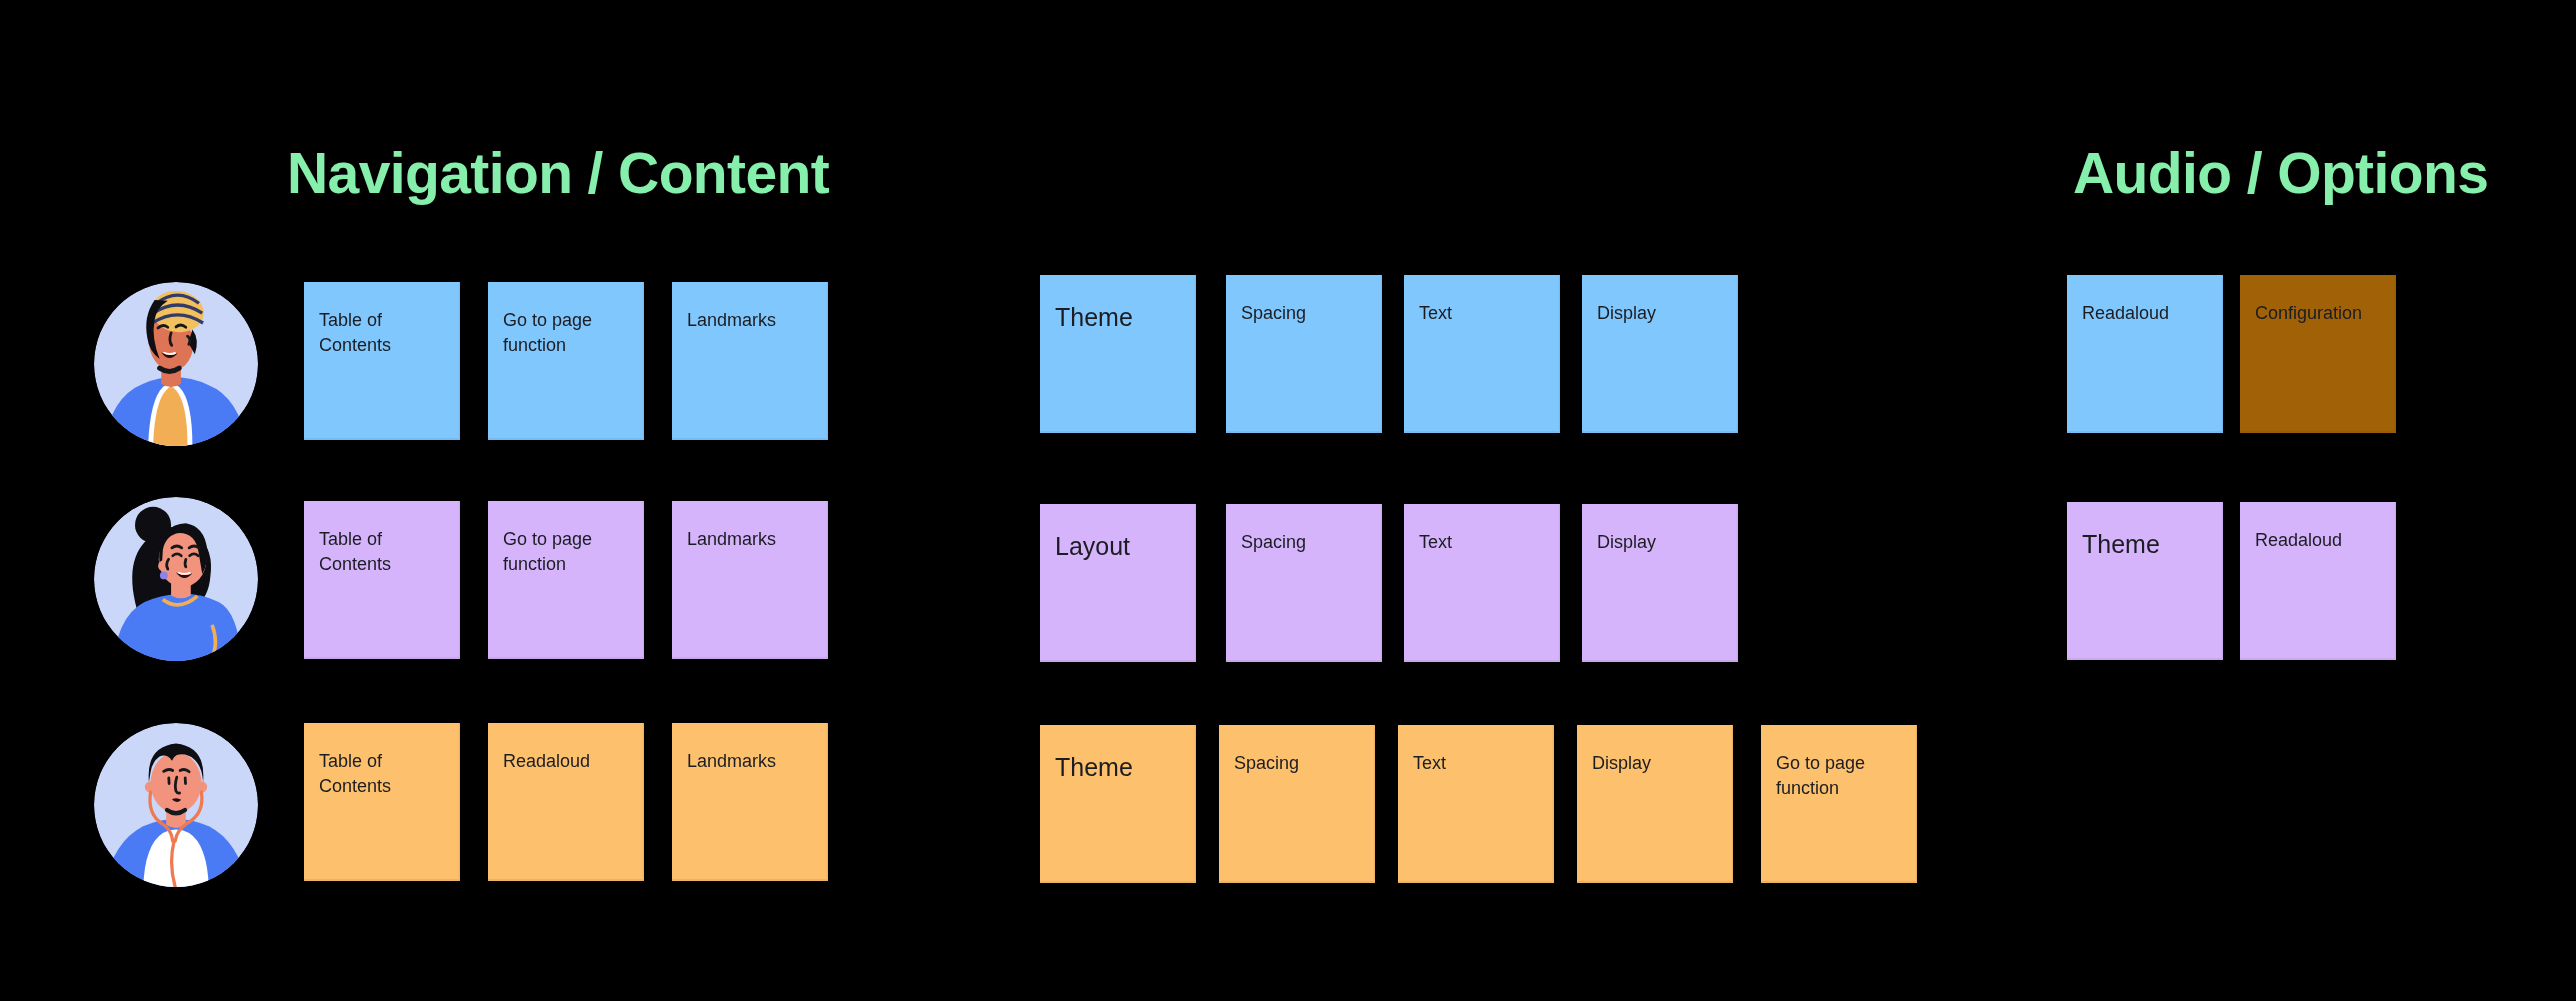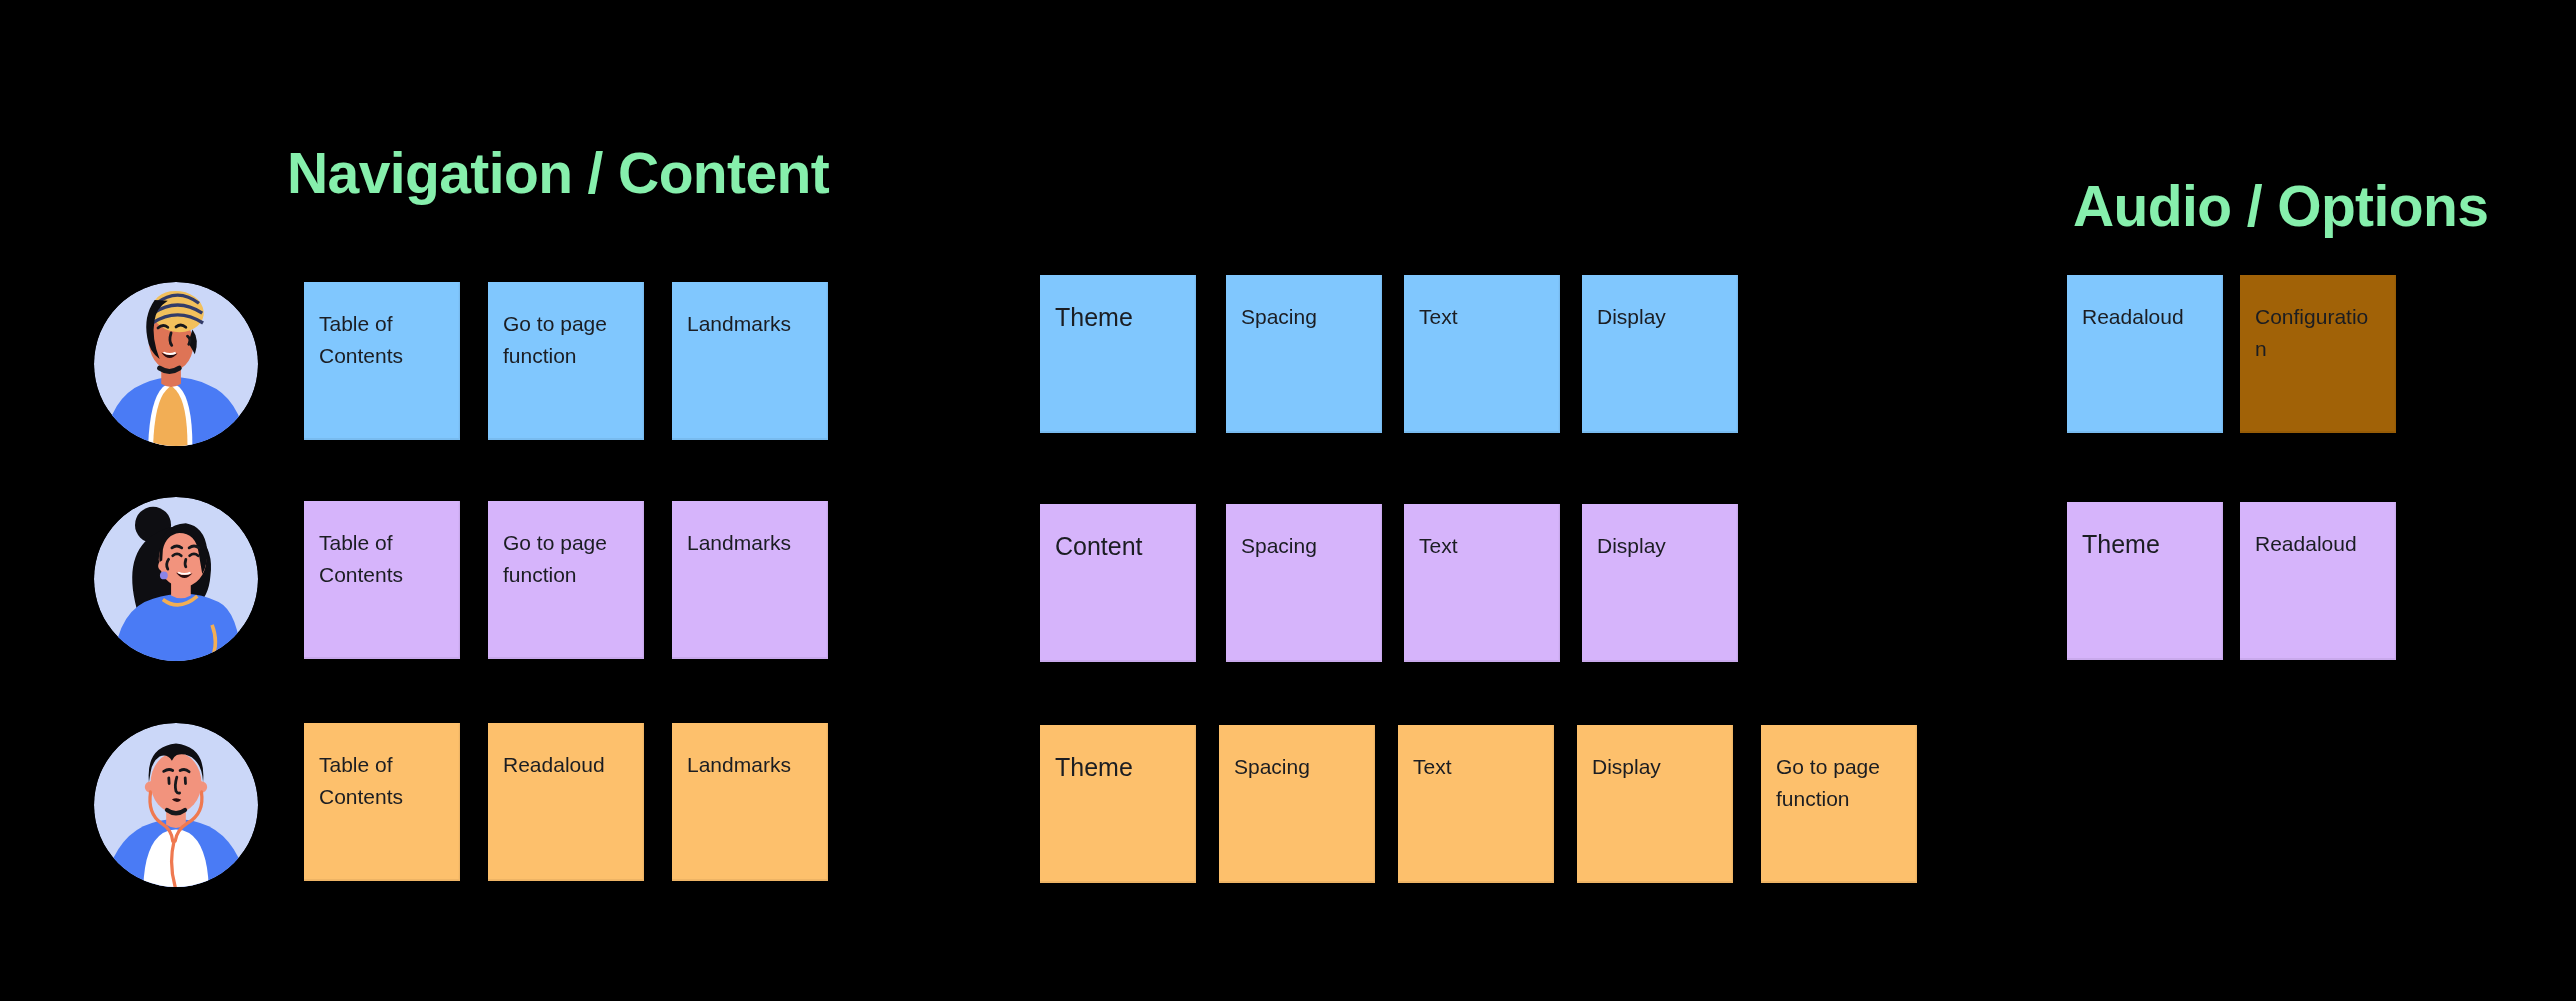--- a/index.html
+++ b/index.html
@@ -8,30 +8,30 @@
     background:#000000;
     font-family:"Liberation Sans","DejaVu Sans",sans-serif;
   }
   .board{position:absolute;inset:0;}
   .hdr{
     position:absolute;font-size:57px;font-weight:600;letter-spacing:-0.6px;
     color:#86efac;white-space:nowrap;
   }
   .hdr0{left:287px;top:140px;}
   .hdr1{left:1043px;top:155px;}
-  .hdr2{left:2073px;top:140px;margin-top:33px;}
+  .hdr2{left:2073px;top:140px;}
   .avatar{position:absolute;width:164px;height:164px;left:94px;}
   .av0{top:282px;}
   .av1{top:497px;}
   .av2{top:723px;}
   .avatar svg{width:100%;height:100%;display:block;}
   .note{
     position:absolute;width:156px;height:158px;box-sizing:border-box;
     padding:26.4px 16.4px 0 15px;
-    font-size:21px;line-height:32px;font-weight:400;color:#1B1D22;
+    font-size:18px;line-height:25px;font-weight:400;color:#1B1D22;
     overflow-wrap:anywhere;
     box-shadow:2.5px 3.1px 4.4px rgba(0,0,0,0.55), 6.3px 7.5px 11.3px rgba(0,0,0,0.45),
                inset -1.3px -1.9px 0 rgba(0,0,0,0.06);
   }
   .note.large{font-size:25px;line-height:33px;}
   .lbl{display:block;}
 </style>
 </head>
 <body>
 
@@ -175,21 +175,21 @@
       <div class="note" style="left: 304px; top: 501px; width: 156px; height: 158px; background: rgb(214, 180, 251);">
         <span class="lbl">Table of Contents</span>
       </div>
       <div class="note" style="left: 488px; top: 501px; width: 156px; height: 158px; background: rgb(214, 180, 251);">
         <span class="lbl">Go to page function</span>
       </div>
       <div class="note" style="left: 672px; top: 501px; width: 156px; height: 158px; background: rgb(214, 180, 251);">
         <span class="lbl">Landmarks</span>
       </div>
       <div class="note large" style="left: 1040px; top: 504px; width: 156px; height: 158px; background: rgb(214, 180, 251);">
-        <span class="lbl">Content</span>
+        <span class="lbl">Layout</span>
       </div>
       <div class="note" style="left: 1226px; top: 504px; width: 156px; height: 158px; background: rgb(214, 180, 251);">
         <span class="lbl">Spacing</span>
       </div>
       <div class="note" style="left: 1404px; top: 504px; width: 156px; height: 158px; background: rgb(214, 180, 251);">
         <span class="lbl">Text</span>
       </div>
       <div class="note" style="left: 1582px; top: 504px; width: 156px; height: 158px; background: rgb(214, 180, 251);">
         <span class="lbl">Display</span>
       </div>

